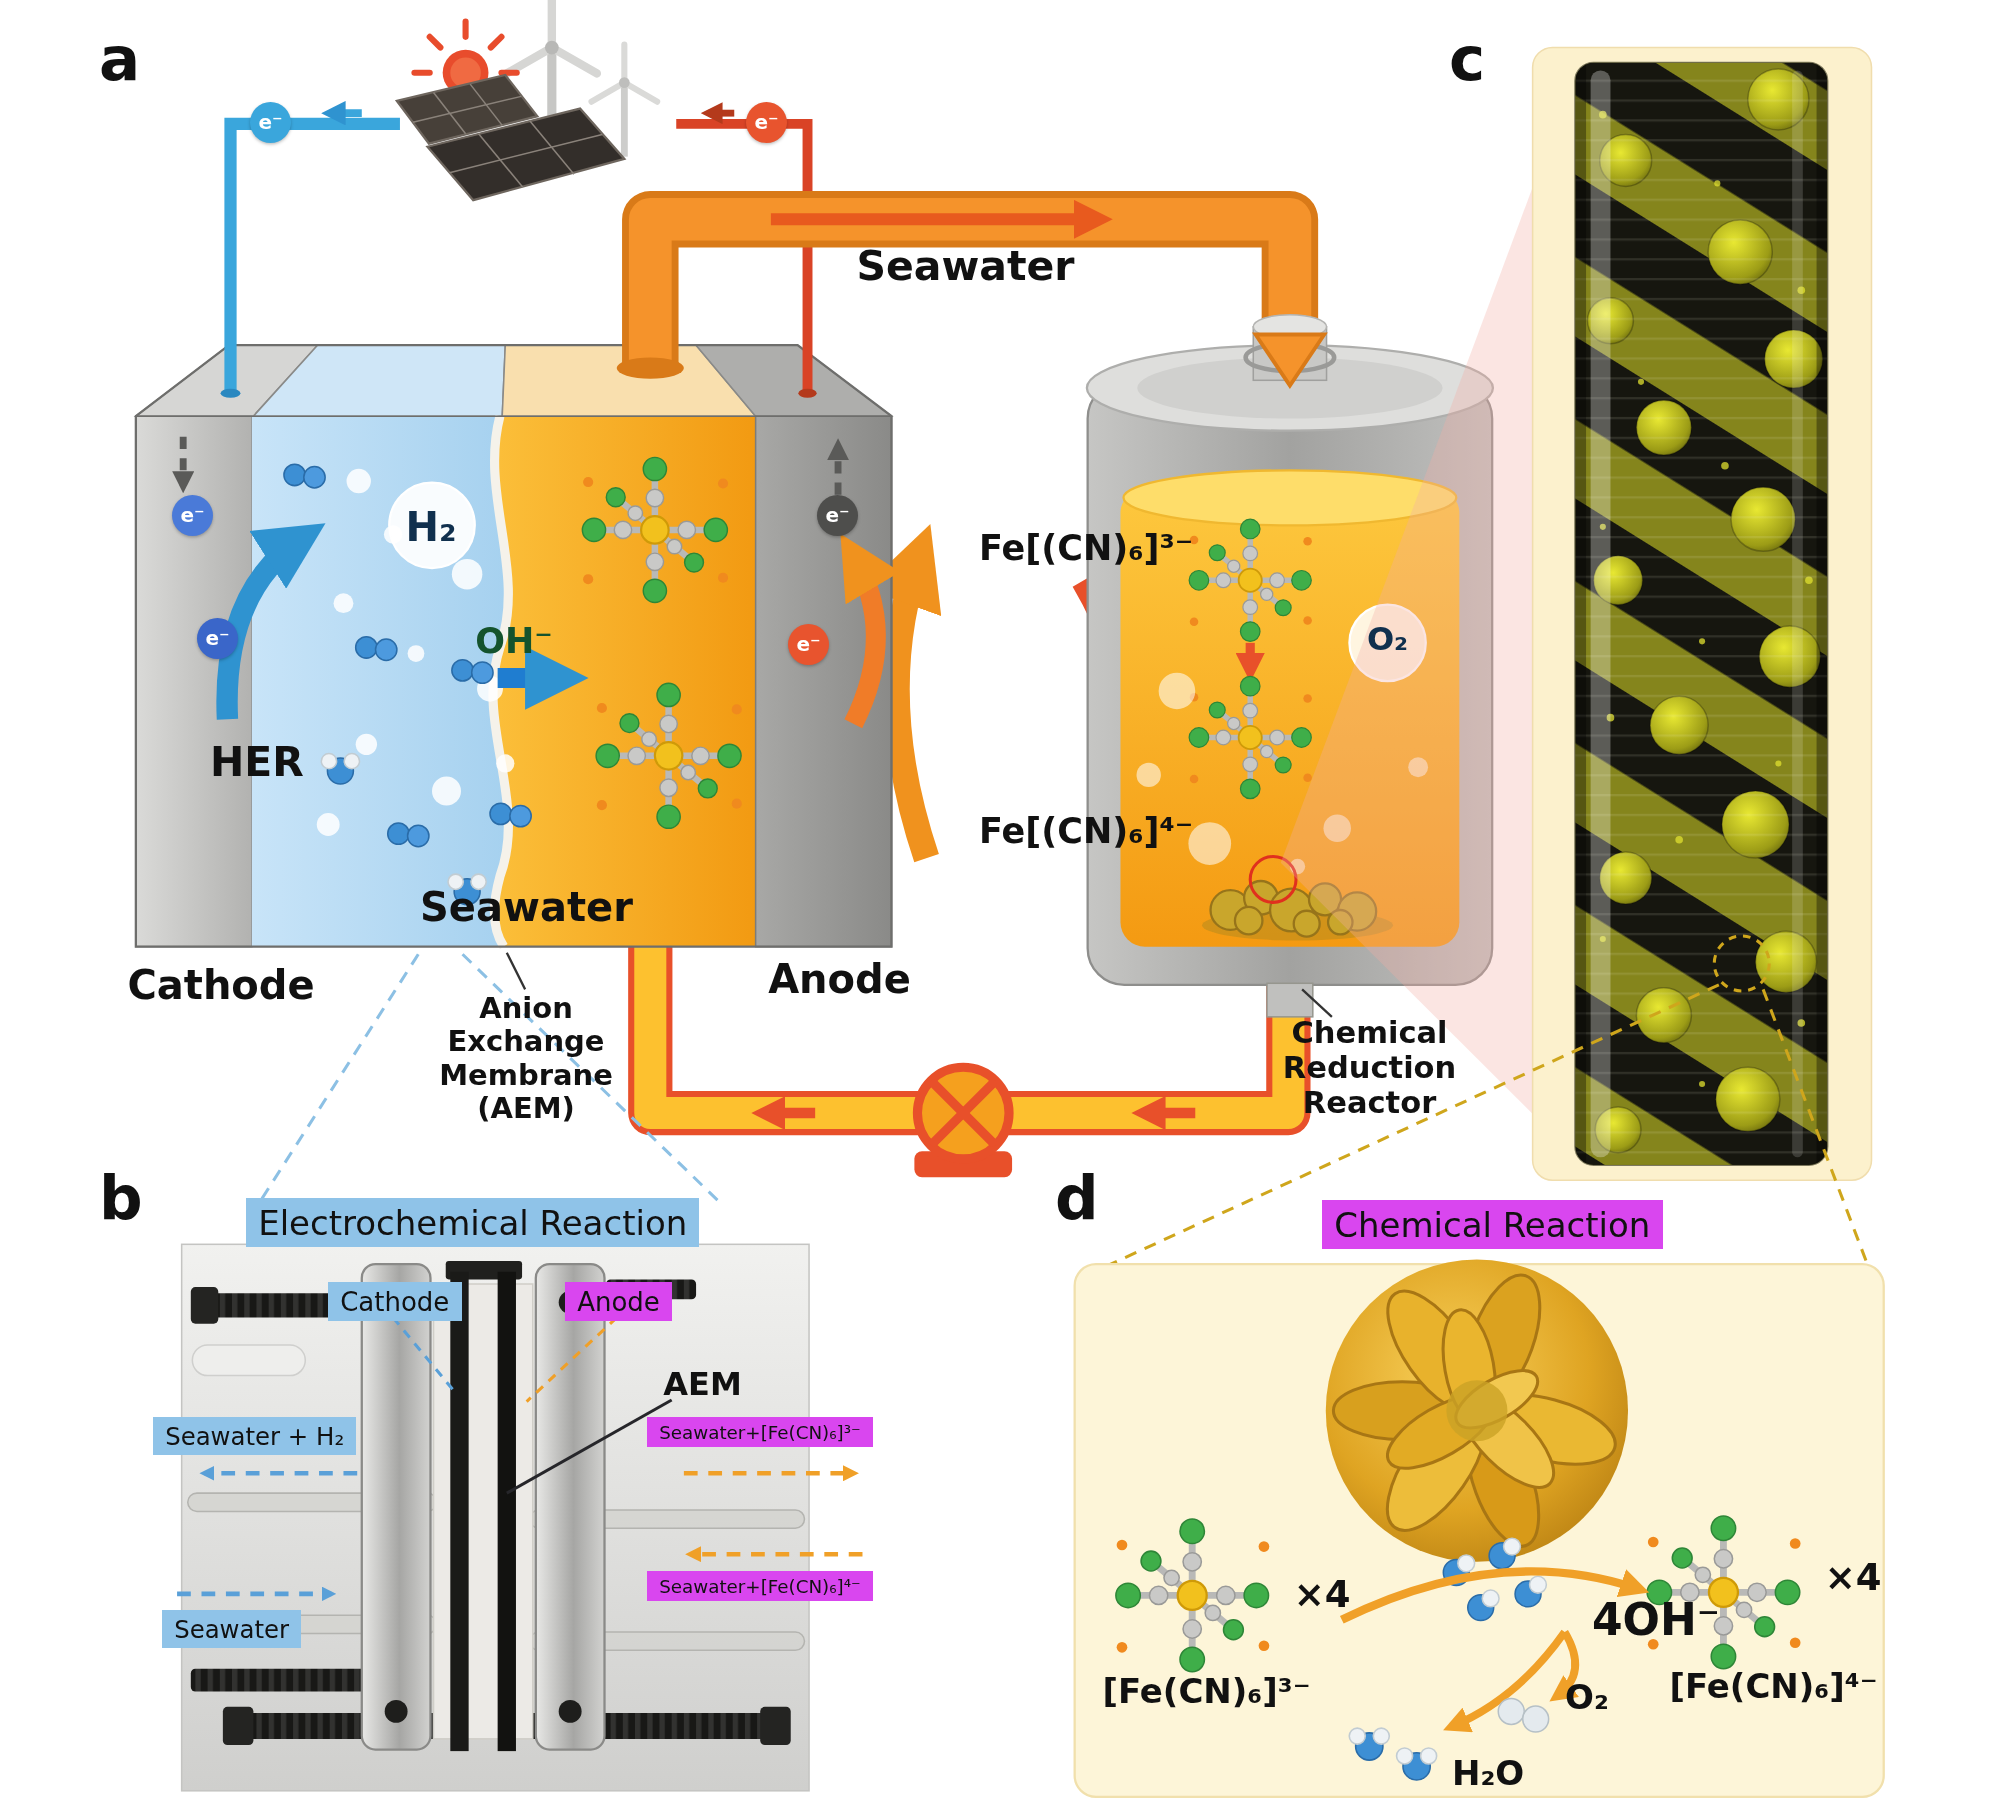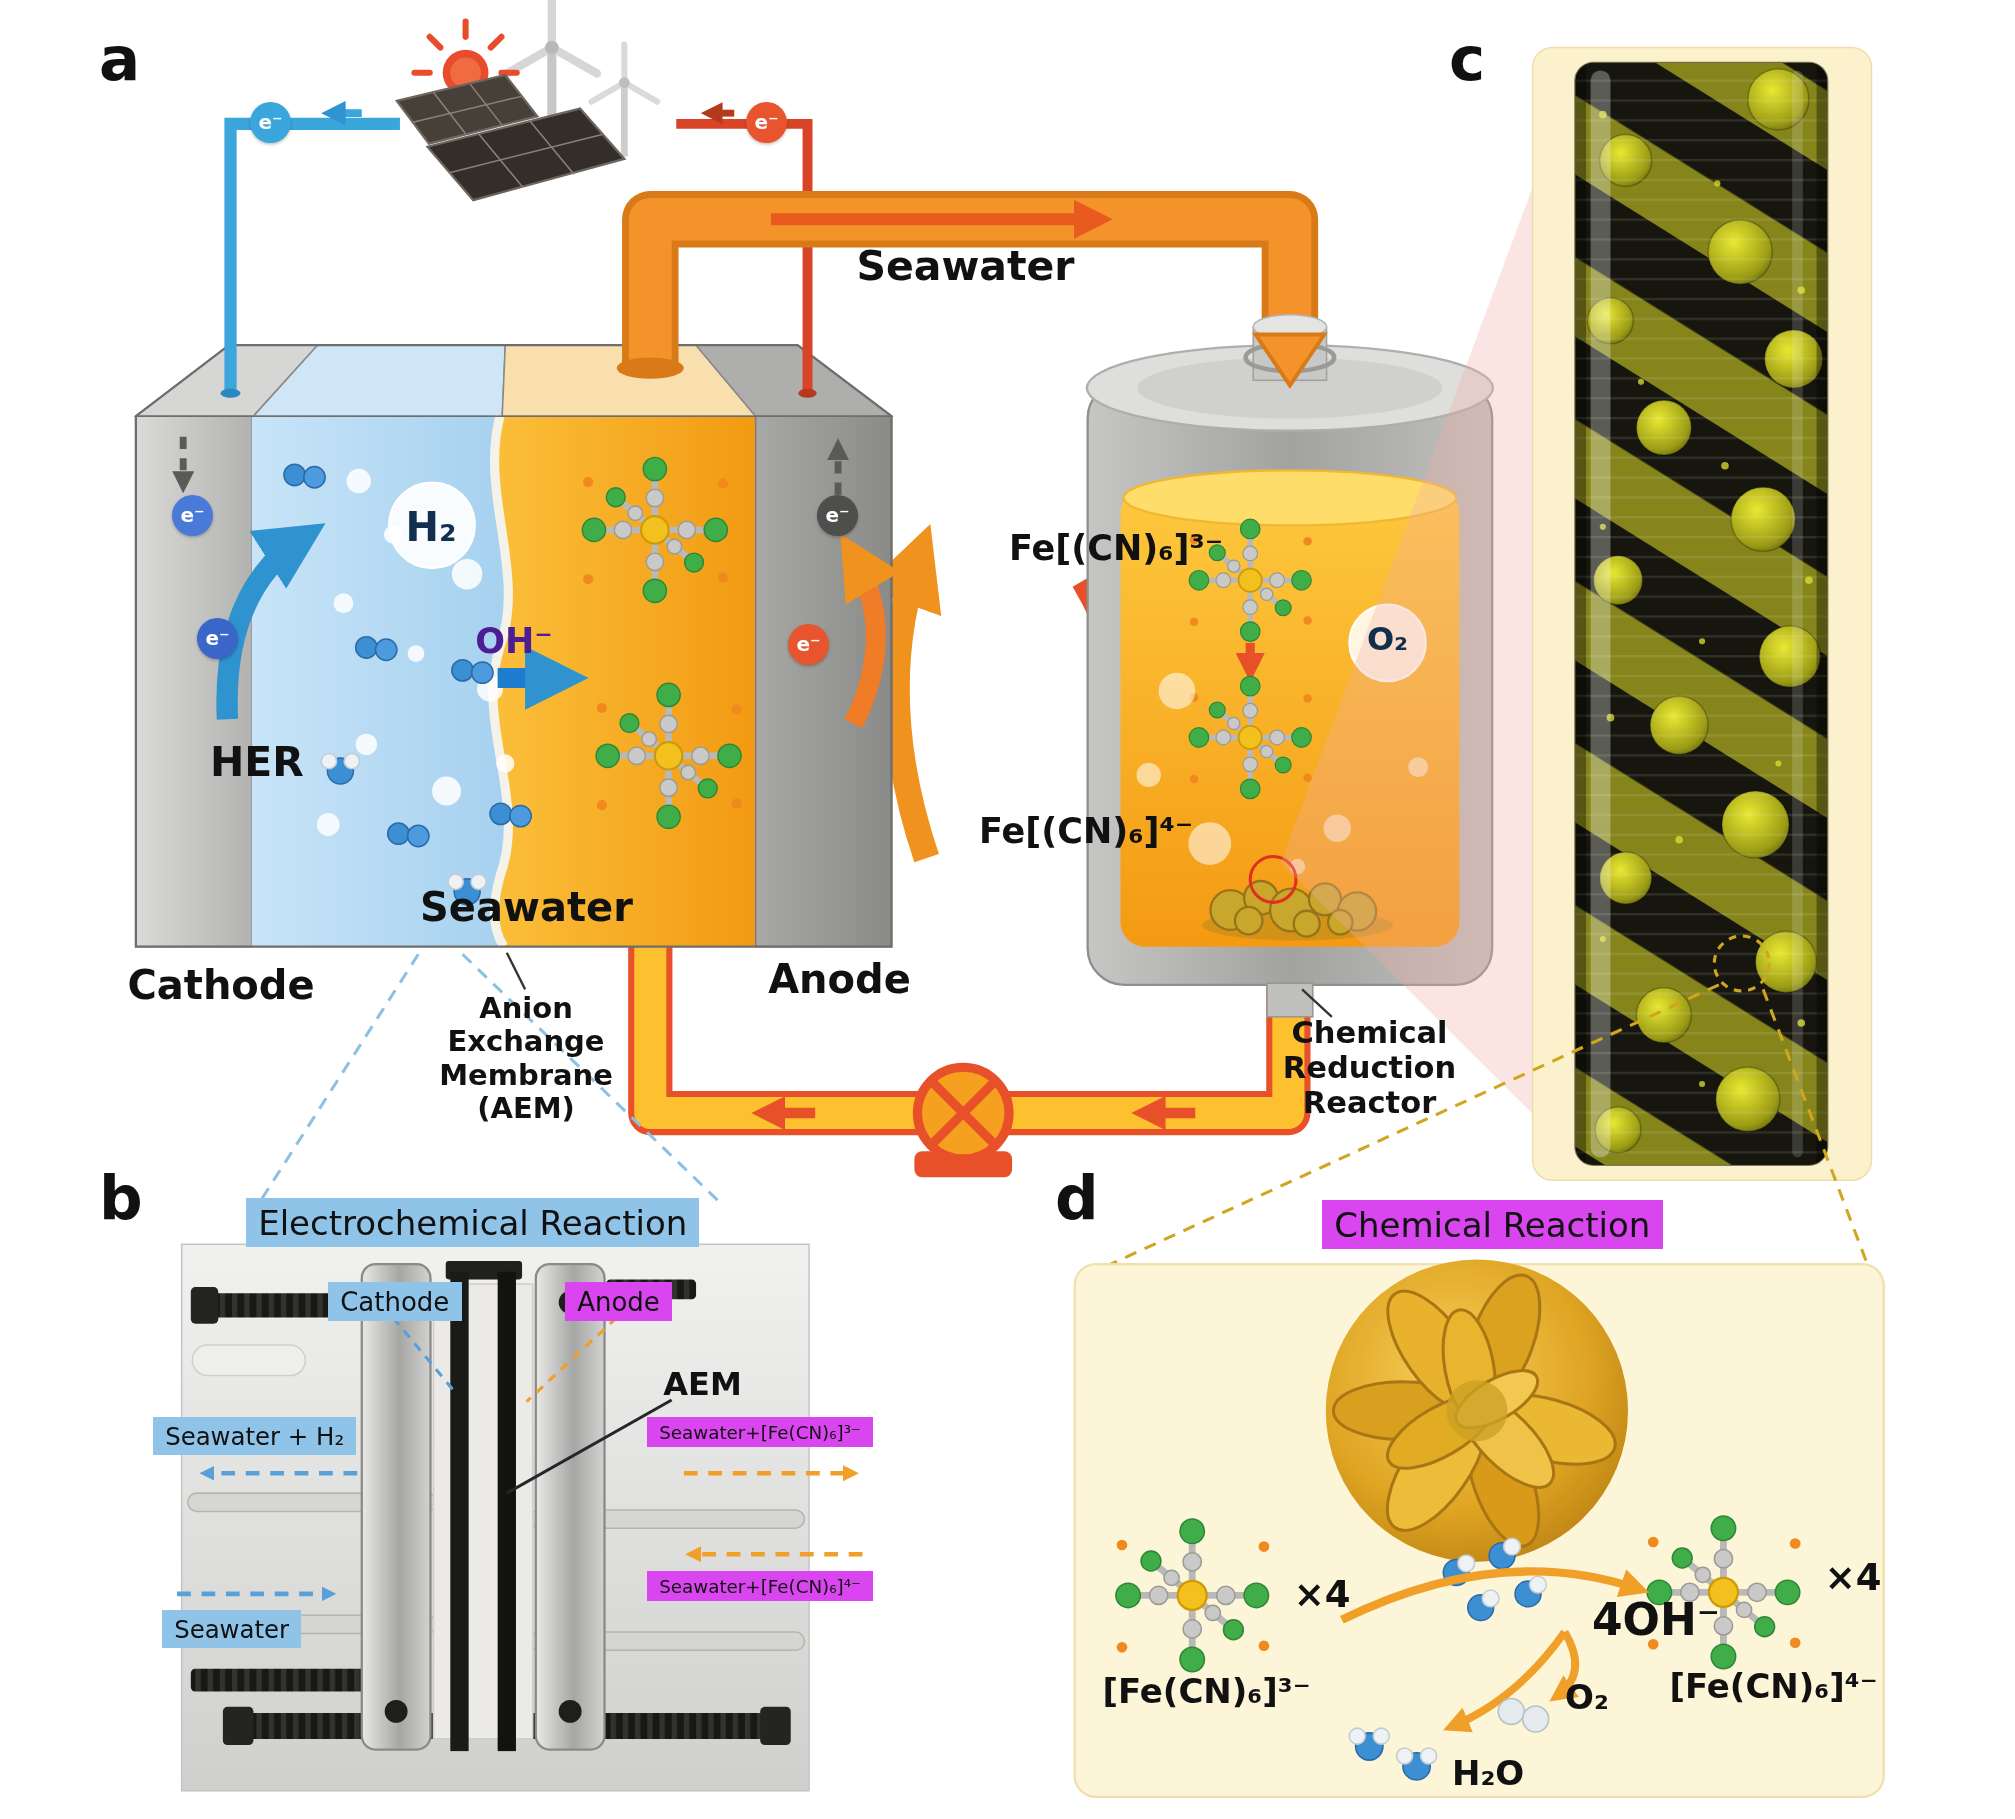--- a/index.html
+++ b/index.html
@@ -453,30 +453,30 @@
   </g>
 </svg>
 
 <div class="panel-letter" style="left:99px;top:23px;">a</div>
 <div class="panel-letter" style="left:99px;top:1162px;">b</div>
 <div class="panel-letter" style="left:1449px;top:23px;">c</div>
 <div class="panel-letter" style="left:1055px;top:1162px;">d</div>
 
 <div class="lbl" style="left:809px;top:243px;width:313px;font-size:41px;">Seawater</div>
 <div class="lbl" style="left:385px;top:504px;width:92px;font-size:40px;color:#10304e;">H₂</div>
-<div class="lbl" style="left:449px;top:621px;width:130px;font-size:35px;color:#4c1d95;">OH⁻</div>
+<div class="lbl" style="left:449px;top:621px;width:130px;font-size:35px;color:#14532d;">OH⁻</div>
 <div class="lbl" style="left:177px;top:739px;width:160px;font-size:41px;">HER</div>
 <div class="lbl" style="left:408px;top:884px;width:237px;font-size:40px;">Seawater</div>
 <div class="lbl" style="left:114px;top:962px;width:214px;font-size:40px;">Cathode</div>
 <div class="lbl" style="left:744px;top:956px;width:191px;font-size:40px;">Anode</div>
 <div class="lbl multiline" style="left:427px;top:992px;width:198px;font-size:29px;">Anion
 Exchange
 Membrane
 (AEM)</div>
-<div class="lbl left" style="left:979px;top:528px;width:275px;font-size:35px;margin-left:30px;">Fe[(CN)₆]³⁻</div>
+<div class="lbl left" style="left:979px;top:528px;width:275px;font-size:35px;">Fe[(CN)₆]³⁻</div>
 <div class="lbl left" style="left:979px;top:811px;width:275px;font-size:35px;">Fe[(CN)₆]⁴⁻</div>
 <div class="lbl" style="left:1348px;top:621px;width:79px;font-size:32px;color:#10304e;">O₂</div>
 <div class="lbl multiline" style="left:1259px;top:1015px;width:221px;font-size:30.5px;">Chemical
 Reduction
 Reactor</div>
 
 <div class="ebadge" style="left:250px;top:102px;background:#3aa6dc;">e⁻</div>
 <div class="ebadge" style="left:746px;top:102px;background:#e8542e;">e⁻</div>
 <div class="ebadge" style="left:172px;top:495px;background:#4a7ad8;">e⁻</div>
 <div class="ebadge" style="left:197px;top:618px;background:#3a66c9;">e⁻</div>

